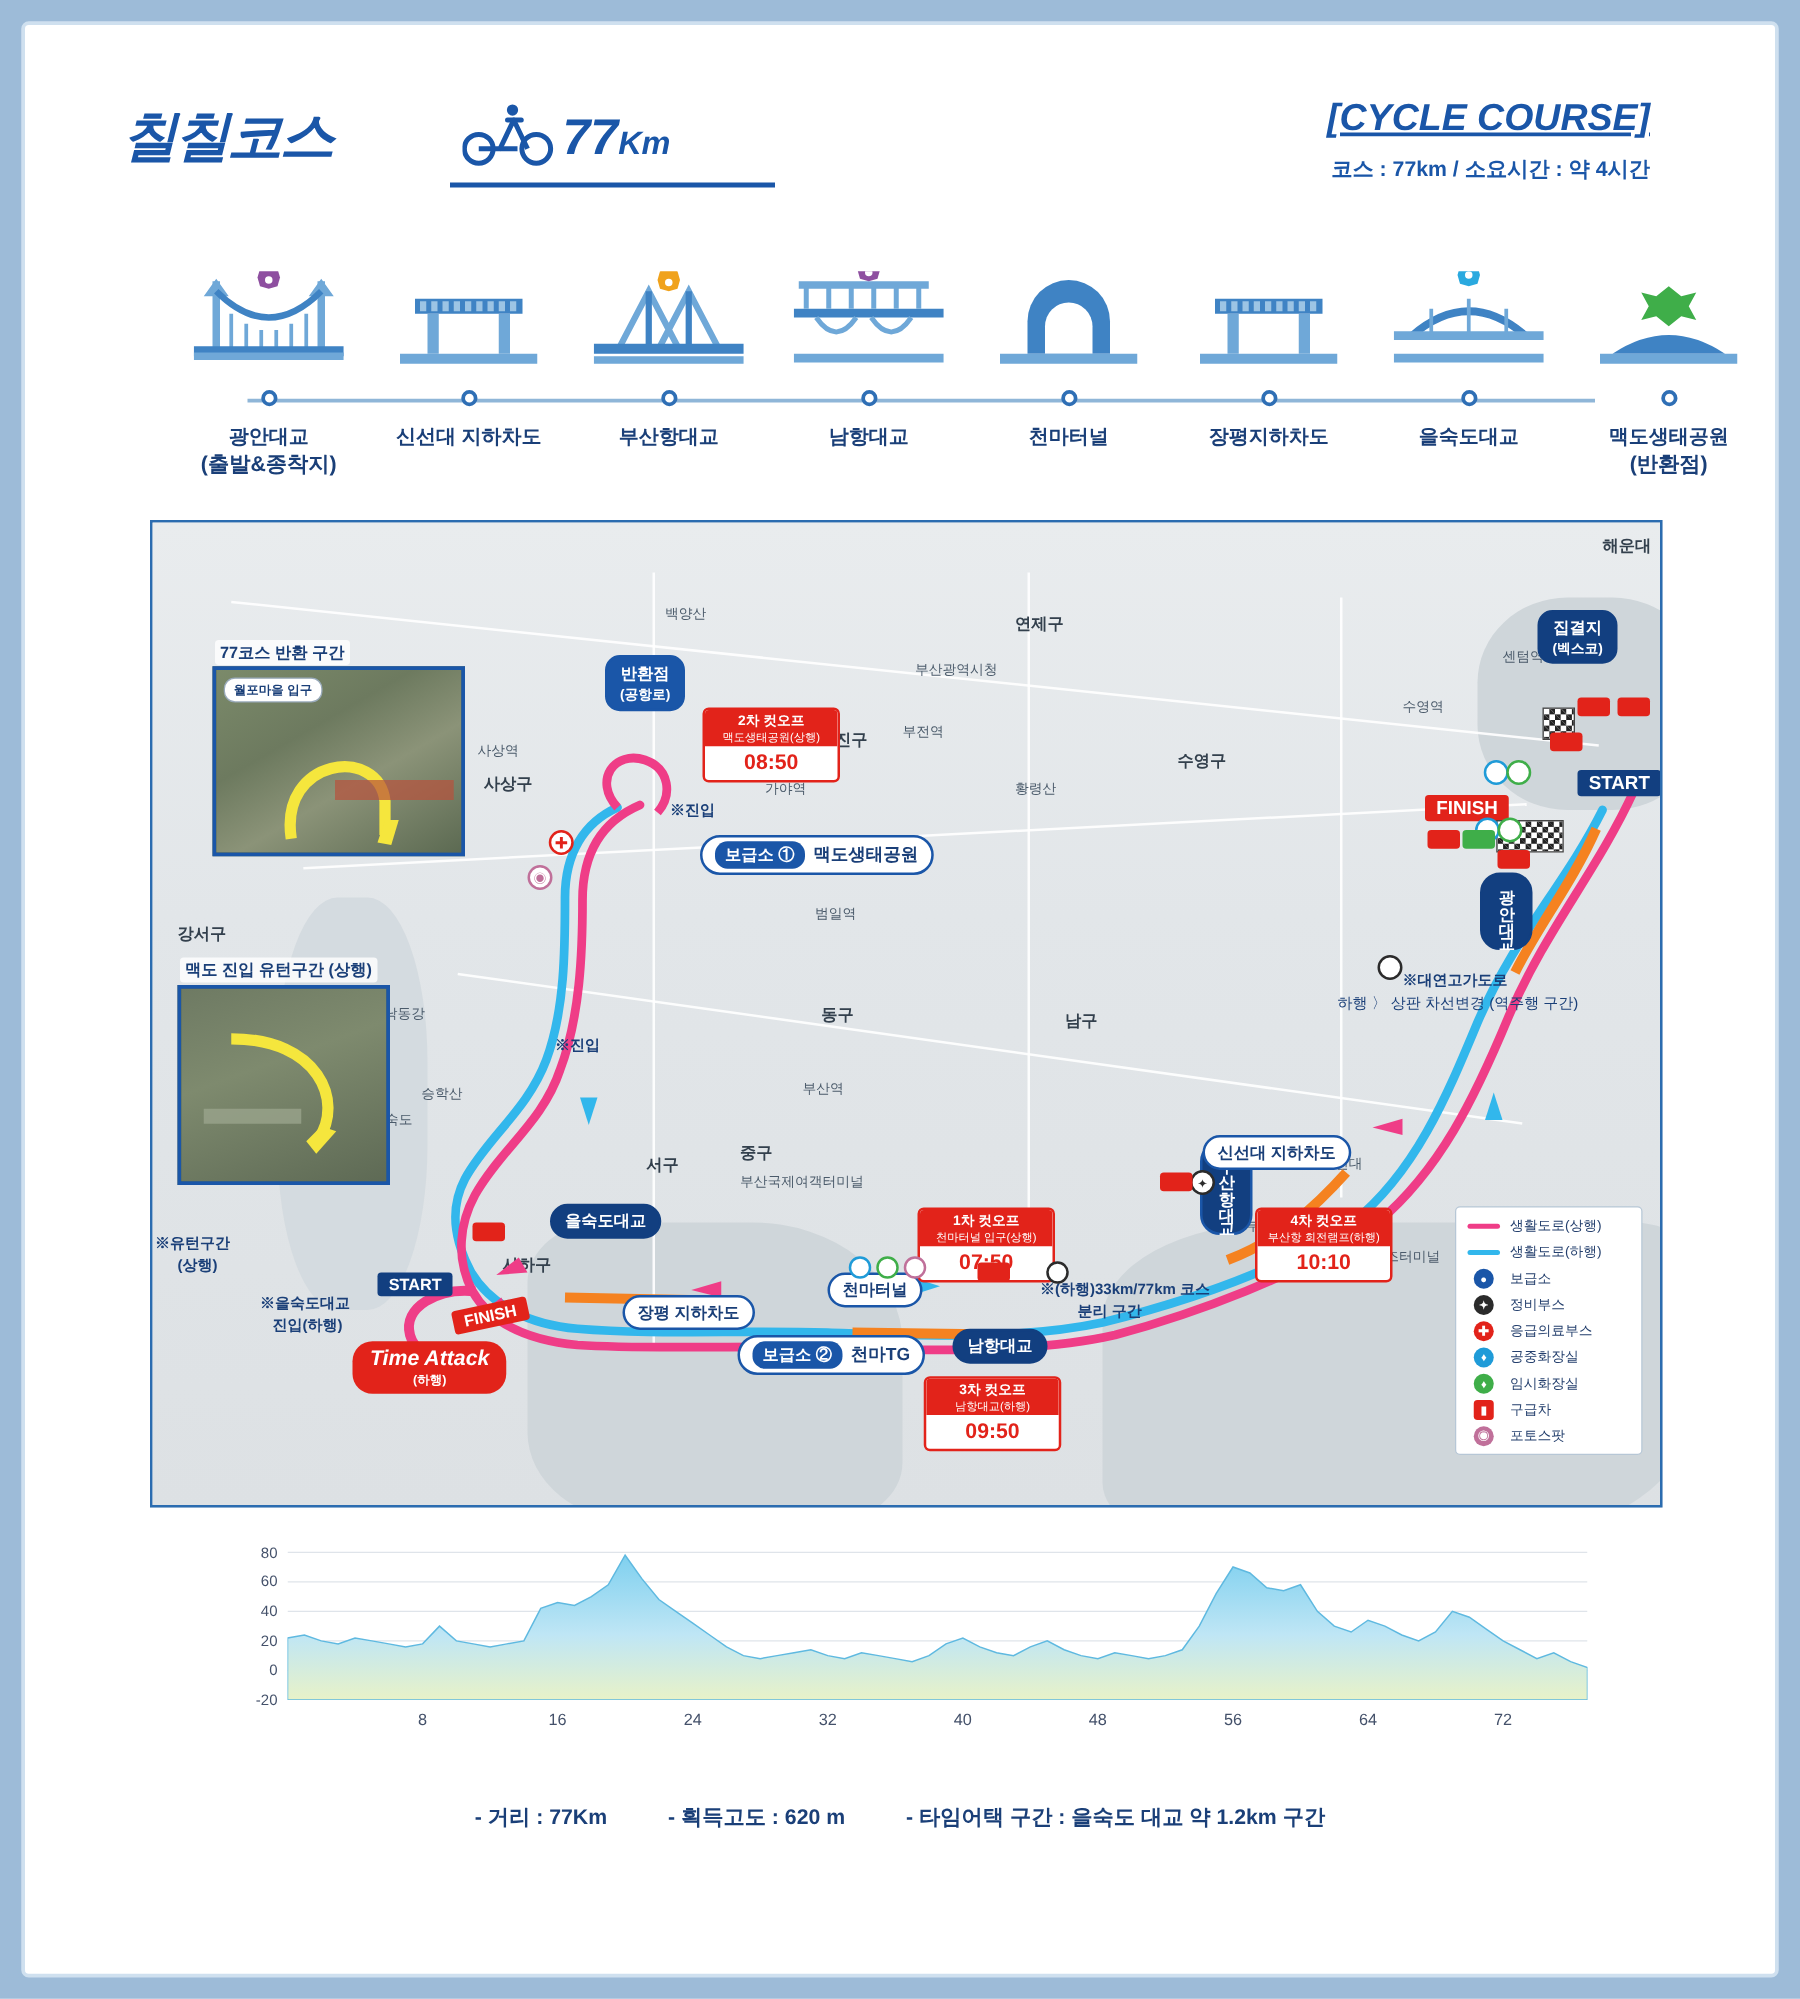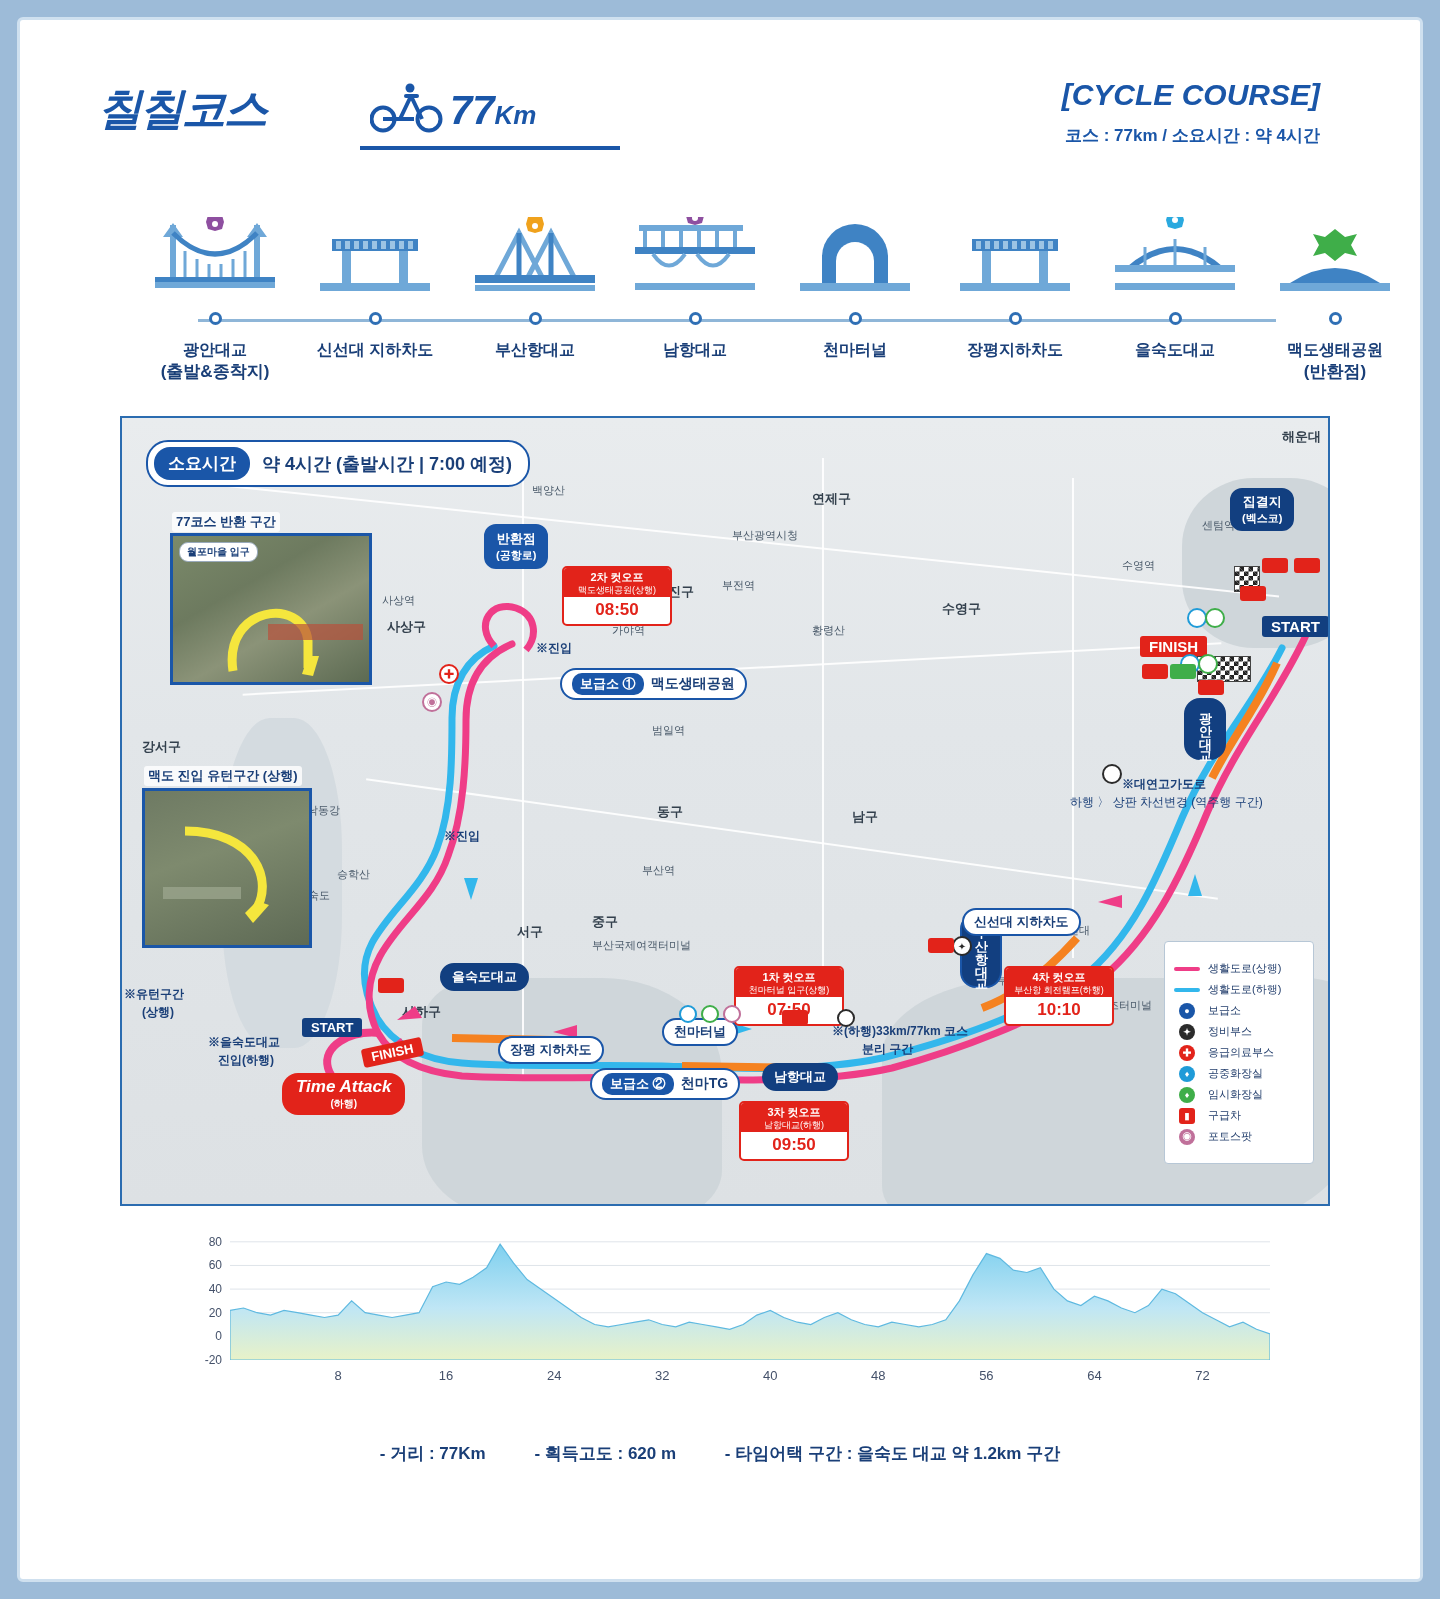--- a/index.html
+++ b/index.html
@@ -33,20 +33,21 @@
   }
   .km-label .unit { font-size:26px; }
   .km-underline {
     position:absolute; left:340px; top:126px; width:260px; height:4px;
     background:#1a56a8;
   }
   .hdr-right { position:absolute; right:100px; top:58px; text-align:right; }
   .hdr-right .big {
     font-size:30px; font-weight:bold; font-style:italic; color:#1a56a8;
     letter-spacing:0px;
+    text-decoration:underline;
   }
   .hdr-right .sub {
     margin-top:12px; font-size:17px; font-weight:bold; color:#1a56a8;
   }
 
   
   .strip { position:absolute; left:110px; top:195px; width:1200px; height:190px; }
   .strip-line {
     position:absolute; left:68px; top:104px; width:1078px; height:3px;
     background:#8fb6d8;
@@ -109,21 +110,21 @@
     font-size:10px; font-weight:bold; padding:2px 7px; color:#1a3f78;
     border:1px solid #9ab;
   }
   .photo-title {
     position:absolute; font-size:13px; font-weight:bold; color:#1a3f78;
     background:#ffffffcc; padding:1px 4px; border-radius:3px;
   }
 
   .legend {
     position:absolute; right:14px; bottom:40px; width:150px;
-    background:#fff; border:1px solid #b7c7d6; border-radius:4px; padding:16px 8px;
+    background:#fff; border:1px solid #b7c7d6; border-radius:4px; padding:4px 8px;
   }
   .legend .row { display:flex; align-items:center; height:21px; font-size:11px; color:#25406e; }
   .legend .row .sw { width:28px; margin-right:7px; display:flex; justify-content:center; }
   .legend .line { width:26px; height:4px; border-radius:2px; }
   .legend .mk {
     width:16px; height:16px; border-radius:50%; display:flex; align-items:center;
     justify-content:center; font-size:9px; color:#fff; font-weight:bold;
   }
 
   .startfin {
@@ -435,24 +436,20 @@
         <path d="M1066 478 l14 0 l-7 -22 z" fill="#32b7ec"></path>
       </g>
       <g fill="#ef3d87">
         <path d="M455 620 l0 -13 l-24 7 z"></path>
         <path d="M1000 490 l0 -13 l-24 7 z"></path>
         <path d="M300 600 l-7 -12 l-18 14 z"></path>
         <path d="M286 632 l-7 -12 l-18 14 z"></path>
       </g>
     </svg>
 
-    <div class="timebox">
-      <div class="tag">소요시간</div>
-      <div class="txt">약 4시간 (출발시간 | 7:00 예정)</div>
-    </div>
 
     <div class="photo" style="left:48px; top:115px; width:202px; height:152px;">
       <div style="position:absolute;inset:0;background:
         linear-gradient(150deg,#7b8a6a 0%,#6d7a5f 35%,#8b9378 60%,#5c6a52 100%);"></div>
       <svg width="202" height="152" style="position:absolute;left:0;top:0;">
         <path d="M60 135 C50 70 130 60 135 105 L135 132" fill="none" stroke="#f5e63d" stroke-width="9"></path>
         <path d="M135 120 l11 0 l-6 20 l-11 -2 z" fill="#f5e63d"></path>
         <rect x="95" y="88" width="95" height="16" fill="#b8513c" opacity=".7"></rect>
       </svg>
       <div class="cap">월포마을 입구</div>

